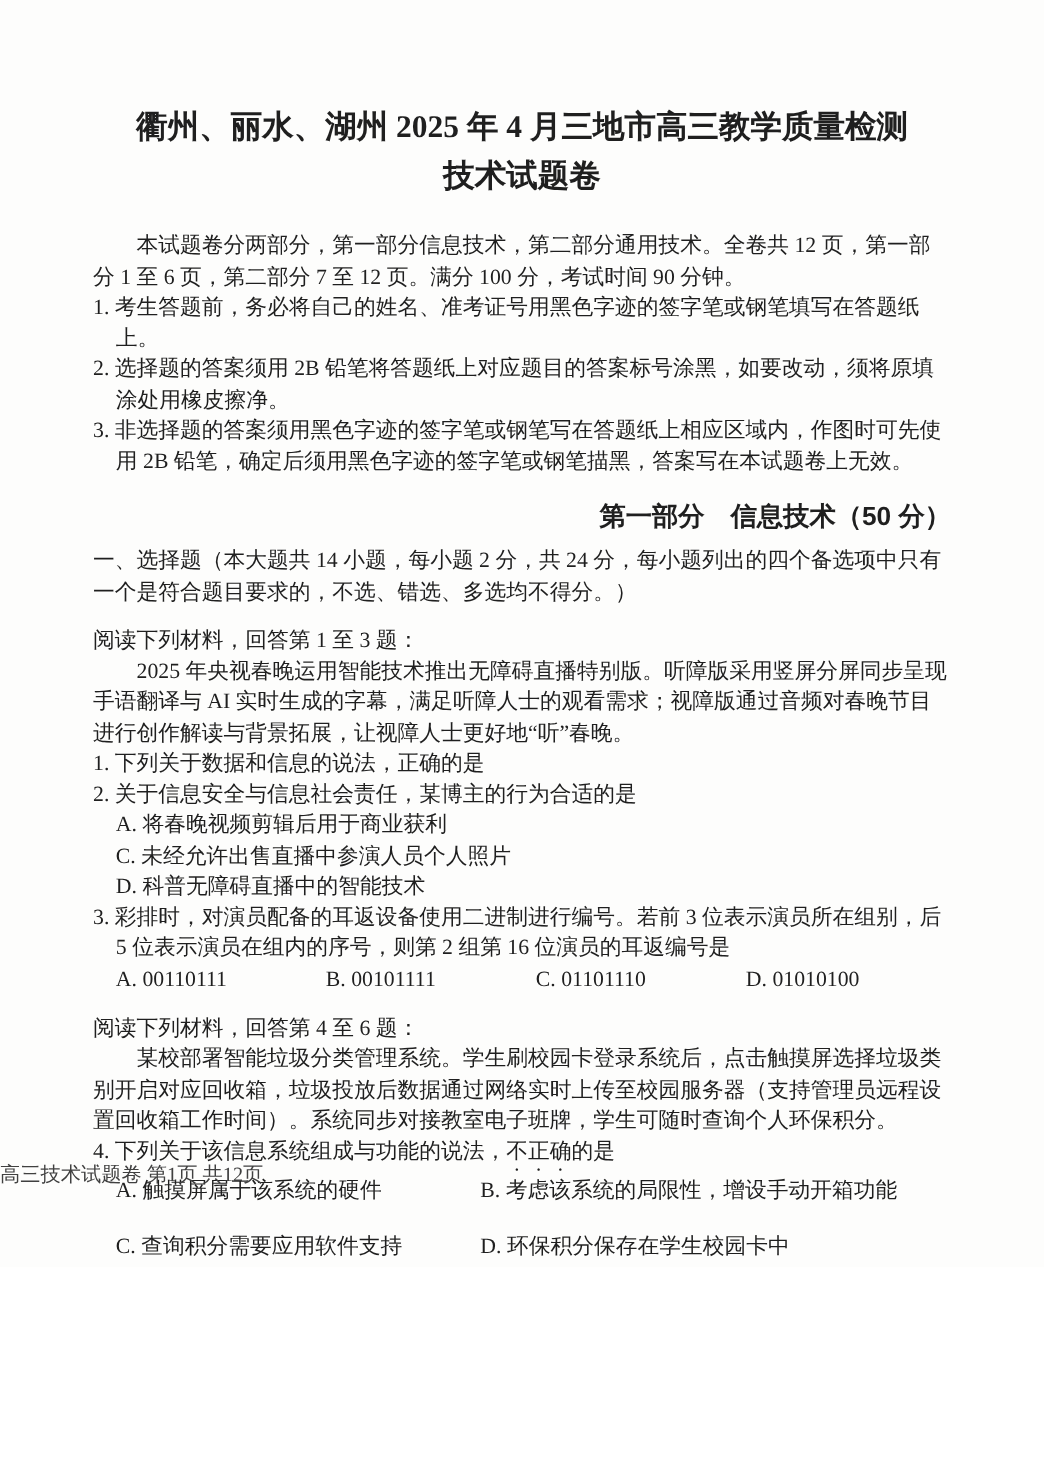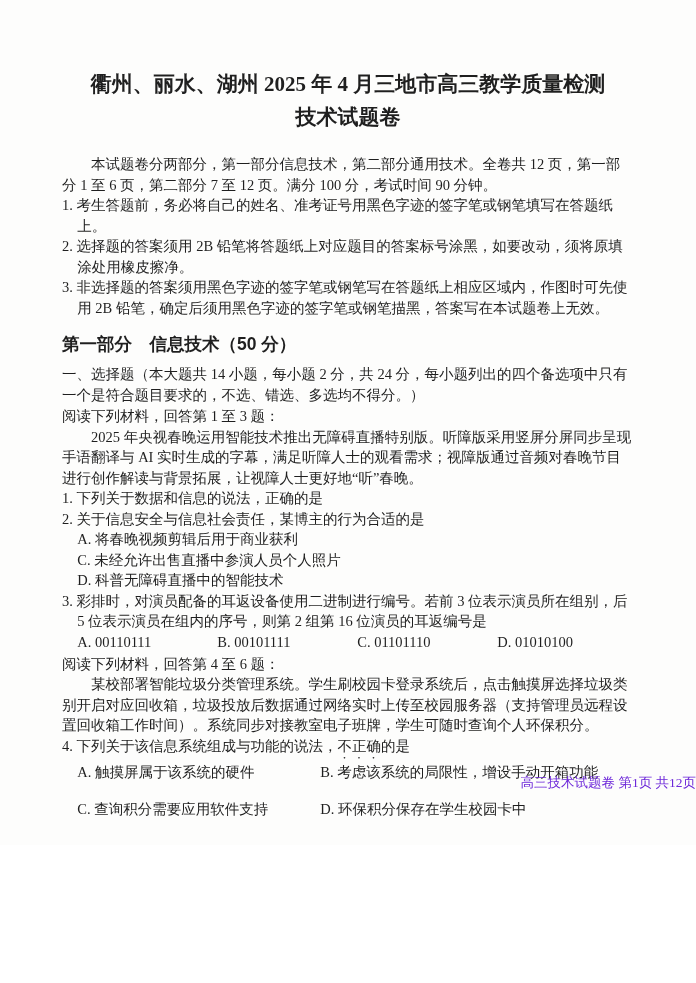--- a/index.html
+++ b/index.html
@@ -20,21 +20,21 @@
     font-weight:bold;
     font-size:21px;
     line-height:33px;
     margin:0;
   }
   .preface{margin-top:20px;}
   p{margin:0;}
   .indent2{text-indent:2em;}
   .note{padding-left:1.05em;text-indent:-1.05em;}
   .section-heading{
-    text-align:left;
+    text-align:right;
     font-family:"Liberation Sans","DejaVu Sans",sans-serif;
     font-weight:bold;
     font-size:17.5px;
     line-height:24px;
     margin:14px 0 8px 0;
   }
   .lead-bold{
     font-family:"Liberation Sans","DejaVu Sans",sans-serif;
     font-weight:normal;
   }
@@ -53,28 +53,28 @@
     padding-left:1.05em;
     line-height:21px;
     row-gap:16px;
   }
   .emph{
     -webkit-text-emphasis:filled dot #1f1f1f;
     -webkit-text-emphasis-position:under right;
     text-emphasis:filled dot #1f1f1f;
     text-emphasis-position:under right;
   }
-  .reading-label{margin-top:1px;}
+  .reading-label{margin-top:12px;}
   .footer{
     position:absolute;
     left:0;right:0;
     bottom:52px;
-    text-align:right;
+    text-align:left;
     font-size:13.5px;
-    color:#6d28d9;
+    color:#404040;
   }
 </style>
 </head>
 <body>
 
 <div class="page">
 
   <h1 class="title">
     <span>衢州、丽水、湖州 2025 年 4 月三地市高三教学质量检测</span><br>
     <span>技术试题卷</span>

